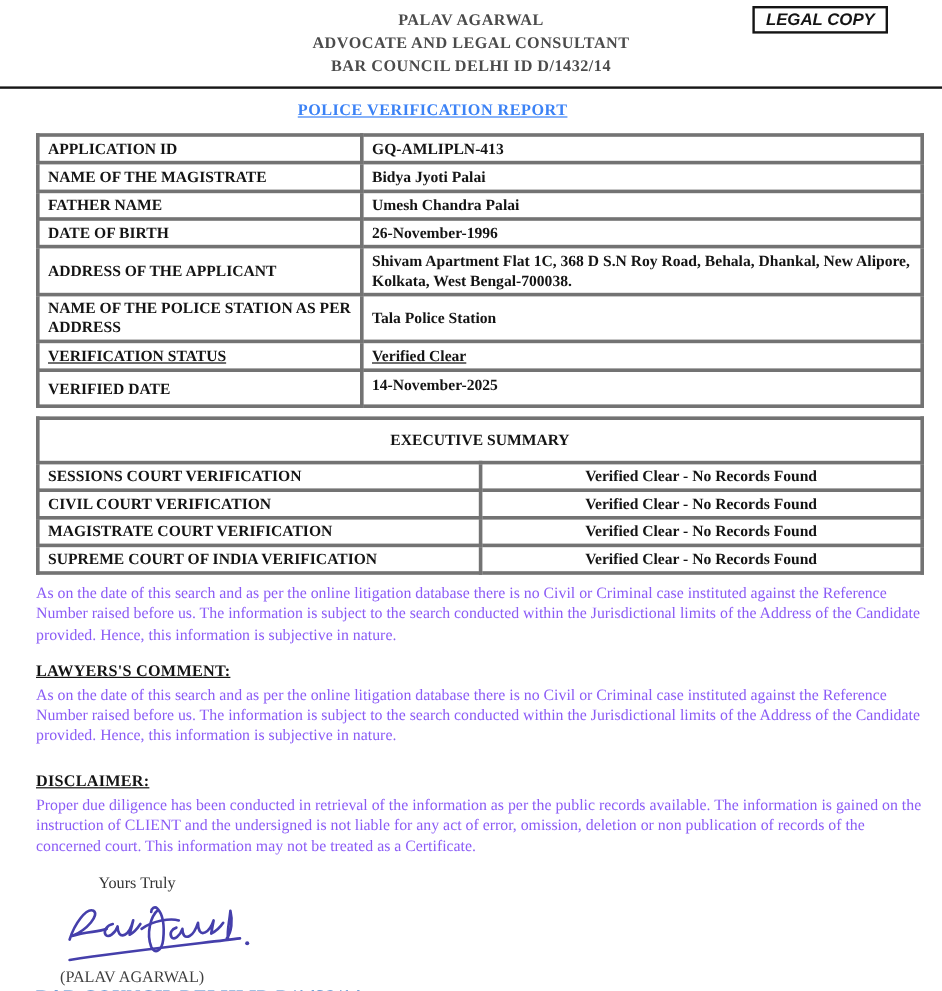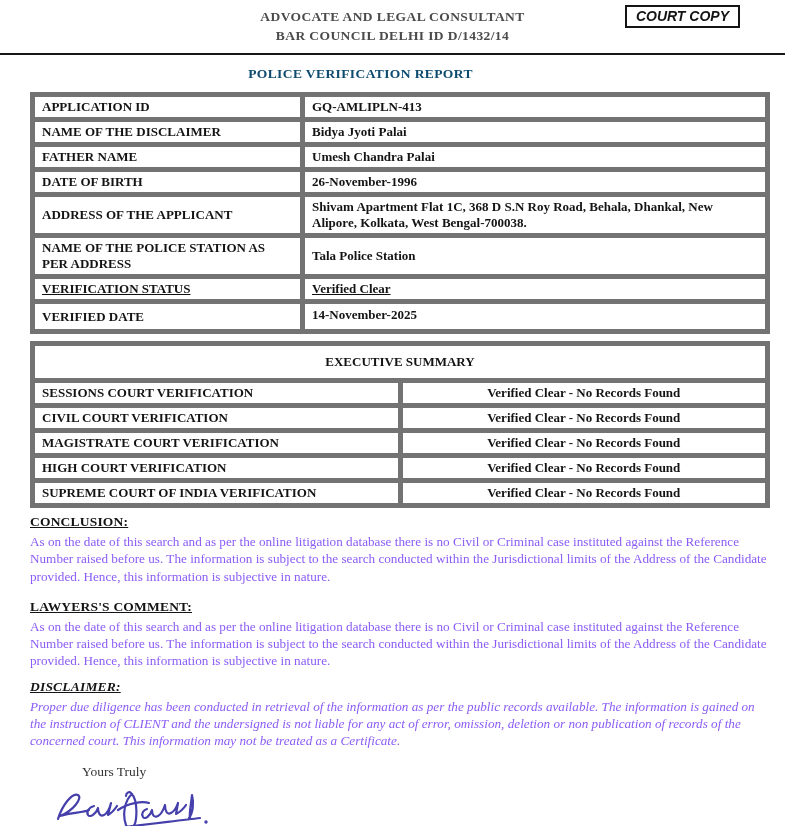--- a/index.html
+++ b/index.html
@@ -13,26 +13,26 @@
   .letterhead { padding-top: 7px; text-align: center; font-weight: bold;
     font-size: 13.5px; line-height: 19px; color: #4b4b4b; letter-spacing: 0.4px; }
   .stamp { position: absolute; top: 5px; right: 45px; border: 2px solid #141414;
     padding: 1px 9px 2px; font-family: "Liberation Sans", sans-serif;
     font-weight: bold; font-style: italic; font-size: 14px; color: #141414; }
   .rule { height: 2px; background: #161616; margin-top: 8px; }
 
   
   .title-wrap { text-align: center; margin-top: 9px; }
   .report-title { font-weight: bold; font-size: 13.5px; letter-spacing: 0.4px;
-    position: relative; left: -32px; color: #0c4a6e; }
+    text-decoration: underline; position: relative; left: -32px; color: #3b82f6; }
 
   
   table { border-collapse: collapse; width: 740px; margin-left: 30px;
     border: 2px solid #161616; table-layout: fixed; }
-  td, th { border: 5px solid #737373; font-size: 13px; font-weight: bold;
+  td, th { border: 3px solid #737373; font-size: 13px; font-weight: bold;
     color: #141414; padding: 2px 7px; vertical-align: middle; text-align: left; }
   .details { margin-top: 10px; }
   .details td.label-cell { width: 270px; }
   .details tr:nth-child(1) { height: 23px; }
   .details tr:nth-child(2) { height: 24px; }
   .details tr:nth-child(3) { height: 23px; }
   .details tr:nth-child(4) { height: 21px; }
   .details tr:nth-child(5) { height: 40px; }
   .details tr:nth-child(6) { height: 33px; }
   .details tr:nth-child(7) { height: 24px; text-decoration: underline; }
@@ -42,57 +42,58 @@
   .summary { margin-top: 7px; }
   .summary th.summary-header { text-align: center; height: 37px; font-size: 13px; }
   .summary td { height: 20px; }
   .summary td.label-cell { width: 272px; }
   .summary td.value-cell { text-align: center; }
 
   
   .section { margin-left: 30px; width: 738px; }
   .sec-conclusion { margin-top: 6px; }
   .sec-lawyers   { margin-top: 14px; }
-  .sec-disclaimer{ margin-top: 9px; font-style: italic; }
+  .sec-disclaimer{ margin-top: 21px; }
   .section-heading { font-weight: bold; font-size: 13.5px; line-height: 16px;
     text-decoration: underline; color: #141414; letter-spacing: 0.2px; }
   .section p { margin: 3px 0 0 0; font-size: 13.2px; line-height: 17.3px;
     color: #8b5cf6; }
 
   
   .closing { margin: 14px 0 0 82px; font-size: 13.5px; color: #333; }
   .signature-wrap { margin: 2px 0 0 48px; height: 58px; }
   .signatory { margin: 2px 0 0 50px; font-size: 13.5px; color: #3f3f3f; }
   .bar-line { margin: 1px 0 0 30px; font-weight: bold; font-size: 16px;
     color: #4a86c9; letter-spacing: 0.3px; }
 </style>
 </head>
 <body>
 
 <div class="page">
 
   <div class="letterhead">
+    <div>PALAV AGARWAL</div>
     <div>ADVOCATE AND LEGAL CONSULTANT</div>
     <div>BAR COUNCIL DELHI ID D/1432/14</div>
   </div>
-  <div class="stamp">COURT COPY</div>
+  <div class="stamp">LEGAL COPY</div>
   <div class="rule"></div>
 
   <div class="title-wrap">
     <span class="report-title">POLICE VERIFICATION REPORT</span>
   </div>
 
   <table class="details">
     <tbody>
       <tr>
         <td class="label-cell">APPLICATION ID</td>
         <td class="value-cell">GQ-AMLIPLN-413</td>
       </tr>
       <tr>
-        <td class="label-cell">NAME OF THE DISCLAIMER</td>
+        <td class="label-cell">NAME OF THE MAGISTRATE</td>
         <td class="value-cell">Bidya Jyoti Palai</td>
       </tr>
       <tr>
         <td class="label-cell">FATHER NAME</td>
         <td class="value-cell">Umesh Chandra Palai</td>
       </tr>
       <tr>
         <td class="label-cell">DATE OF BIRTH</td>
         <td class="value-cell">26-November-1996</td>
       </tr>
@@ -126,32 +127,27 @@
       </tr>
       <tr>
         <td class="label-cell">CIVIL COURT VERIFICATION</td>
         <td class="value-cell">Verified Clear - No Records Found</td>
       </tr>
       <tr>
         <td class="label-cell">MAGISTRATE COURT VERIFICATION</td>
         <td class="value-cell">Verified Clear - No Records Found</td>
       </tr>
       <tr>
-        <td class="label-cell">HIGH COURT VERIFICATION</td>
-        <td class="value-cell">Verified Clear - No Records Found</td>
-      </tr>
-      <tr>
         <td class="label-cell">SUPREME COURT OF INDIA VERIFICATION</td>
         <td class="value-cell">Verified Clear - No Records Found</td>
       </tr>
     </tbody>
   </table>
 
   <div class="section sec-conclusion">
-    <div class="section-heading">CONCLUSION:</div>
     <p>As on the date of this search and as per the online litigation database there is no Civil or Criminal case instituted against the Reference Number raised before us. The information is subject to the search conducted within the Jurisdictional limits of the Address of the Candidate provided. Hence, this information is subjective in nature.</p>
   </div>
 
   <div class="section sec-lawyers">
     <div class="section-heading">LAWYERS'S COMMENT:</div>
     <p>As on the date of this search and as per the online litigation database there is no Civil or Criminal case instituted against the Reference Number raised before us. The information is subject to the search conducted within the Jurisdictional limits of the Address of the Candidate provided. Hence, this information is subjective in nature.</p>
   </div>
 
   <div class="section sec-disclaimer">
     <div class="section-heading">DISCLAIMER:</div>

